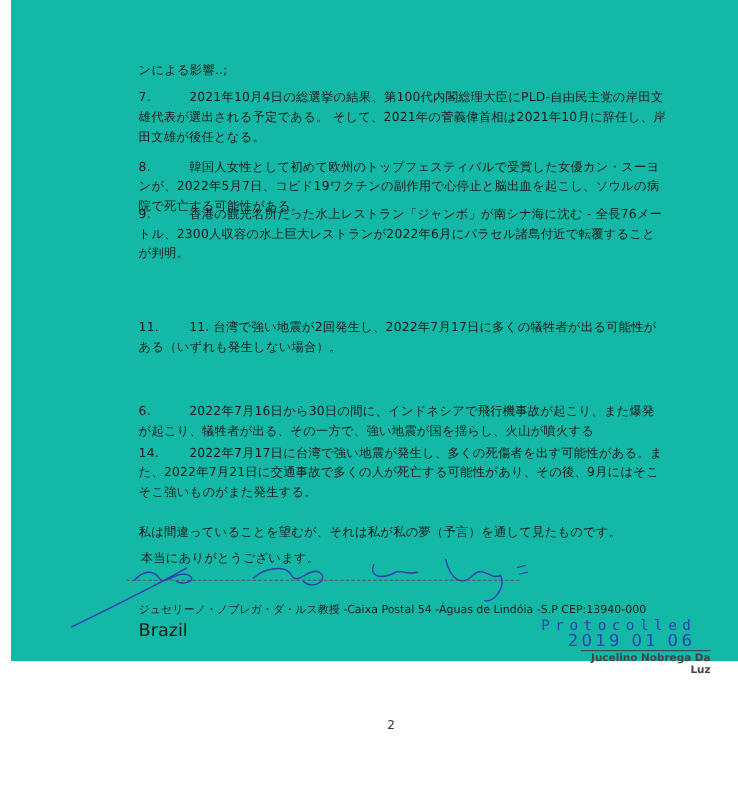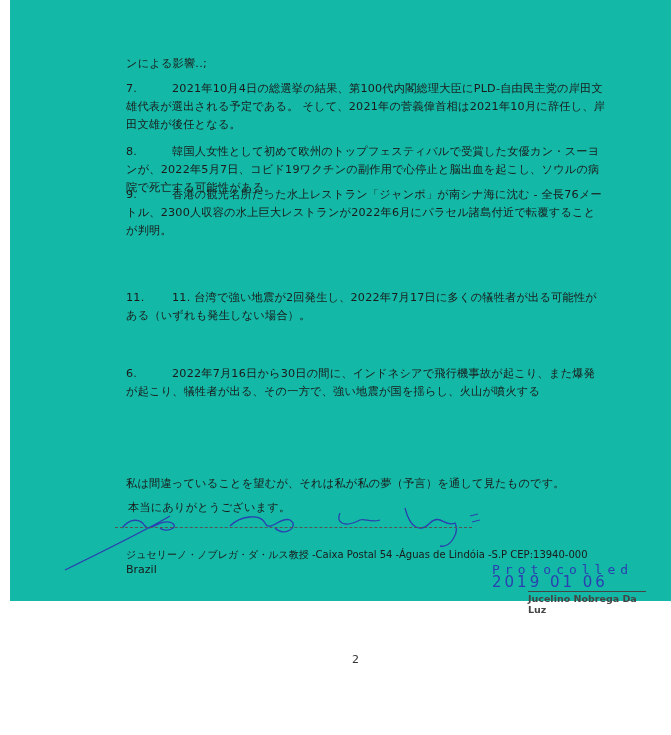--- a/index.html
+++ b/index.html
@@ -3,22 +3,22 @@
 <meta charset="utf-8">
 <style>
   html, body { margin:0; padding:0; background:#ffffff; }
   body { width:671px; height:735px; position:relative; overflow:hidden;
          font-family:"DejaVu Sans", "Liberation Sans", sans-serif; color:#1a1a1a; }
   .page { position:absolute; left:10px; top:0; width:671px; height:601px; background:#14b8a6; }
   .p { position:absolute; left:116px; width:480px; font-size:11.2px; line-height:18px; letter-spacing:0.2px; }
   .num { display:inline-block; width:46px; }
   .sig-line { position:absolute; left:105px; top:527px; width:357px; border-top:1px dashed #555; }
   .addr { position:absolute; left:116px; top:548px; font-size:10px; line-height:14px; }
-  .brazil { position:absolute; left:116px; top:563px; font-size:11px; }
-  .stamp { position:absolute; left:482px; top:562px; width:140px; }
+  .brazil { position:absolute; left:116px; top:563px; font-size:16px; }
+  .stamp { position:absolute; left:482px; top:562px; width:140px;text-align:right; }
   .stamp .pt { color:#2a3fb0; font-size:13px; letter-spacing:5px; font-family:"DejaVu Sans Mono", monospace; }
   .stamp .dt { color:#2a3fb0; font-size:15px; margin-top:-4px; letter-spacing:3px; }
   .stamp .nm { color:#444; font-size:9.5px; font-weight:bold; border-top:1px solid #444; padding-top:1px; width:118px;margin-left:36px; }
   .pageno { position:absolute; left:342px; top:653px; font-size:11px; color:#333; }
   svg.signature { position:absolute; left:50px; top:498px; }
 </style>
 </head>
 <body>
 
 <div class="page">
@@ -40,20 +40,23 @@
 
   <div class="p" style="top:289px;">
     <span class="num">11.</span><span>11. 台湾で強い地震が2回発生し、2022年7月17日に多くの犠牲者が出る可能性がある（いずれも発生しない場合）。</span>
   </div>
 
 
   <div class="p" style="top:365px;">
     <span class="num">6.</span><span>2022年7月16日から30日の間に、インドネシアで飛行機事故が起こり、また爆発が起こり、犠牲者が出る、その一方で、強い地震が国を揺らし、火山が噴火する</span>
   </div>
 
+  <div class="p" style="top:403px;">
+    <span class="num">14.</span><span>2022年7月17日に台湾で強い地震が発生し、多くの死傷者を出す可能性がある。また、2022年7月21日に交通事故で多くの人が死亡する可能性があり、その後、9月にはそこそこ強いものがまた発生する。</span>
+  </div>
 
   <div class="p" style="top:499px; left:118px;">本当にありがとうございます。</div>
 
   <div class="p" style="top:475px; width:500px;">私は間違っていることを望むが、それは私が私の夢（予言）を通して見たものです。</div>
 
   <svg class="signature" width="430" height="80" viewBox="0 0 430 80">
     <path d="M5 72 C60 45 90 30 110 18 M62 30 C70 20 80 20 85 28 C90 35 100 20 112 25 C120 30 105 35 100 30" stroke="#2a3fb0" stroke-width="1.3" fill="none"></path>
     <path d="M170 28 C180 18 200 15 205 25 C210 35 220 18 230 22 C240 28 225 40 215 30" stroke="#2a3fb0" stroke-width="1.3" fill="none"></path>
     <path d="M280 15 C275 25 285 30 300 22 C305 20 310 25 320 22" stroke="#2a3fb0" stroke-width="1.3" fill="none"></path>
     <path d="M345 10 C350 30 360 35 370 25 C380 15 385 30 395 25 C400 35 390 50 380 48" stroke="#2a3fb0" stroke-width="1.3" fill="none"></path>

